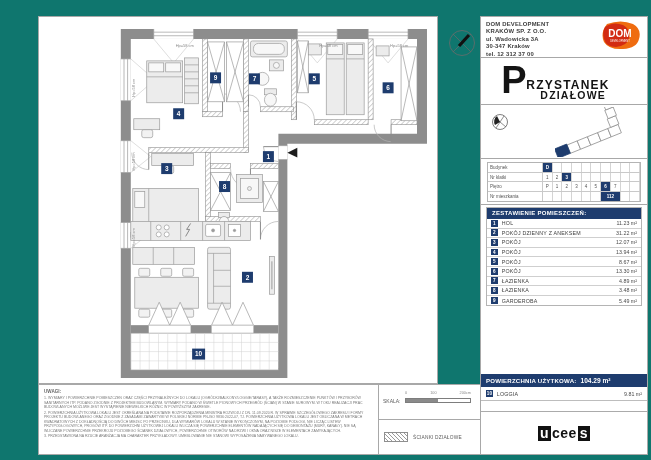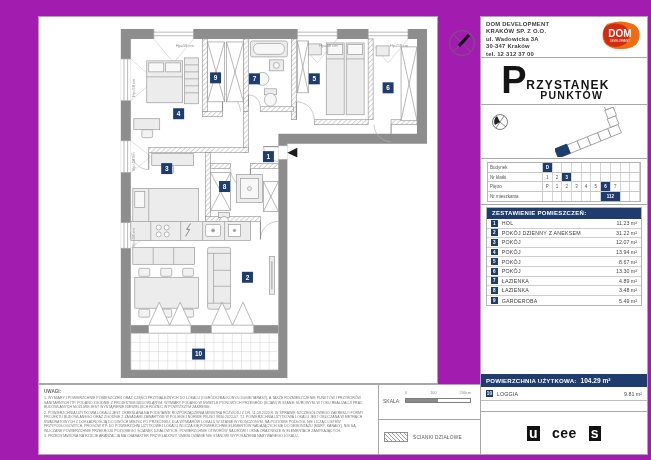--- a/index.html
+++ b/index.html
@@ -1,17 +1,17 @@
 <!DOCTYPE html>
 <html><head>
 <meta charset="utf-8">
 <style>
   * { margin:0; padding:0; box-sizing:border-box; }
   html,body { width:651px; height:460px; background:#ffffff; font-family:"Liberation Sans", sans-serif; }
-  #page { position:relative; width:651px; height:460px; background:#a21caf; overflow:hidden; }
+  #page { position:relative; width:651px; height:460px; background:#0f766e; overflow:hidden; }
 
   
   .box { position:absolute; border:1px solid #a8a8a8; background:#fff; }
   #plan-frame { left:38px; top:16px; width:400px; height:368px; }
   #uwagi-box  { left:38px; top:384px; width:341px; height:71px; }
   #skala-box  { left:378px; top:384px; width:103px; height:36px; }
   #legend-box { left:378px; top:419px; width:103px; height:36px; }
   #panel      { left:480px; top:16px; width:168px; height:439px; }
 
   
@@ -47,21 +47,21 @@
 
   #sec-space { height:63px; border-bottom:none; }
   #sec-bar { height:13px; border-bottom:none; background:#1e3c6e; display:flex; align-items:center; padding:0 5px; }
   #bar-label { color:#fff; font-size:6.1px; font-weight:bold; letter-spacing:.2px; }
   #bar-value { color:#fff; font-size:6.6px; font-weight:bold; margin-left:4px; }
   #sec-loggia { height:14px; border-bottom:1px solid #bdbdbd; display:flex; align-items:center; padding:0 5px; }
   #brand-sep { position:absolute; left:0; top:394px; width:166px; border-top:1px solid #ababab; }
   #brand-cell { position:absolute; left:0; top:395px; width:166px; height:42px; display:flex; align-items:center; justify-content:center; }
   .ucees { font-size:14px; font-weight:bold; letter-spacing:.5px; color:#111; display:flex; align-items:center; }
   .ucees .inv { background:#111; color:#fff; padding:0 2px; line-height:15px; }
-  .ucees .mid { padding:0 12px; line-height:15px; }
+  .ucees .mid { padding:0 1px; line-height:15px; }
 
   
   #uwagi-box { padding:4px 5px; }
   #uwagi-title { font-size:4.6px; font-weight:bold; color:#6a6a6a; margin-bottom:2px; }
   .uwaga-note { font-size:3.55px; color:#787878; line-height:4.5px; text-transform:uppercase; margin-bottom:1px; }
   #skala-box { padding:3px 4px; }
   #skala-label { position:absolute; left:4px; top:13px; font-size:5px; color:#5c5c5c; }
   #scale-ticks { position:absolute; left:26px; top:6px; width:66px; display:flex; justify-content:space-between; }
   .tick { font-size:3.8px; color:#8a8a8a; }
   #scale-bar { position:absolute; left:26px; top:13px; width:66px; height:4.5px; border:1px solid #7d7d7d; background:#fff; }
@@ -436,21 +436,21 @@
         <path d="M4,6 Q12,0 22,4 Q30,8 28,17 Q26,25 15,26 Q5,26 3,18 Q1,11 4,6 Z" fill="#d22b12"></path>
         <text x="19" y="16" text-anchor="middle" font-size="10" font-weight="bold" fill="#fff">DOM</text>
         <text x="19" y="21" text-anchor="middle" font-size="2.6" fill="#fff">DEVELOPMENT</text>
       </svg>
     </div>
 
     <div id="sec-logo" class="sec">
       <div class="brandmark">
         <span class="bigP">P</span>
         <span class="l1">RZYSTANEK</span>
-        <span class="l2">PUNKTÓW</span>
+        <span class="l2">DZIAŁOWE</span>
       </div>
     </div>
 
     <div id="sec-site" class="sec">
       <svg style="position:absolute;left:10px;top:8px" width="18" height="18" viewBox="0 0 18 18">
         <circle cx="9" cy="9" r="7.5" fill="none" stroke="#5e5e5e" stroke-width="0.8"></circle>
         <line x1="3" y1="4" x2="15" y2="14" stroke="#5e5e5e" stroke-width="0.7"></line>
         <line x1="13" y1="3" x2="5" y2="15" stroke="#5e5e5e" stroke-width="0.7"></line>
         <path d="M9,9 L4,12 A7,7 0 0 1 6,3 Z" fill="#222"></path>
       </svg>

